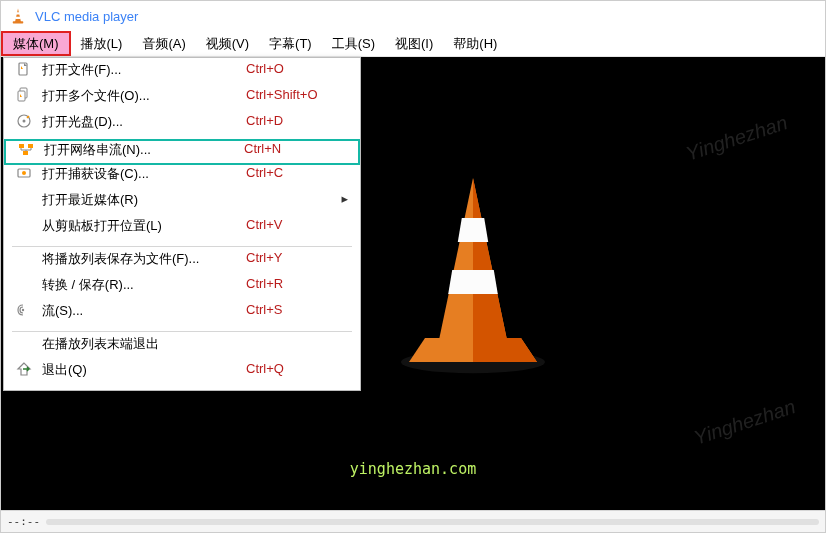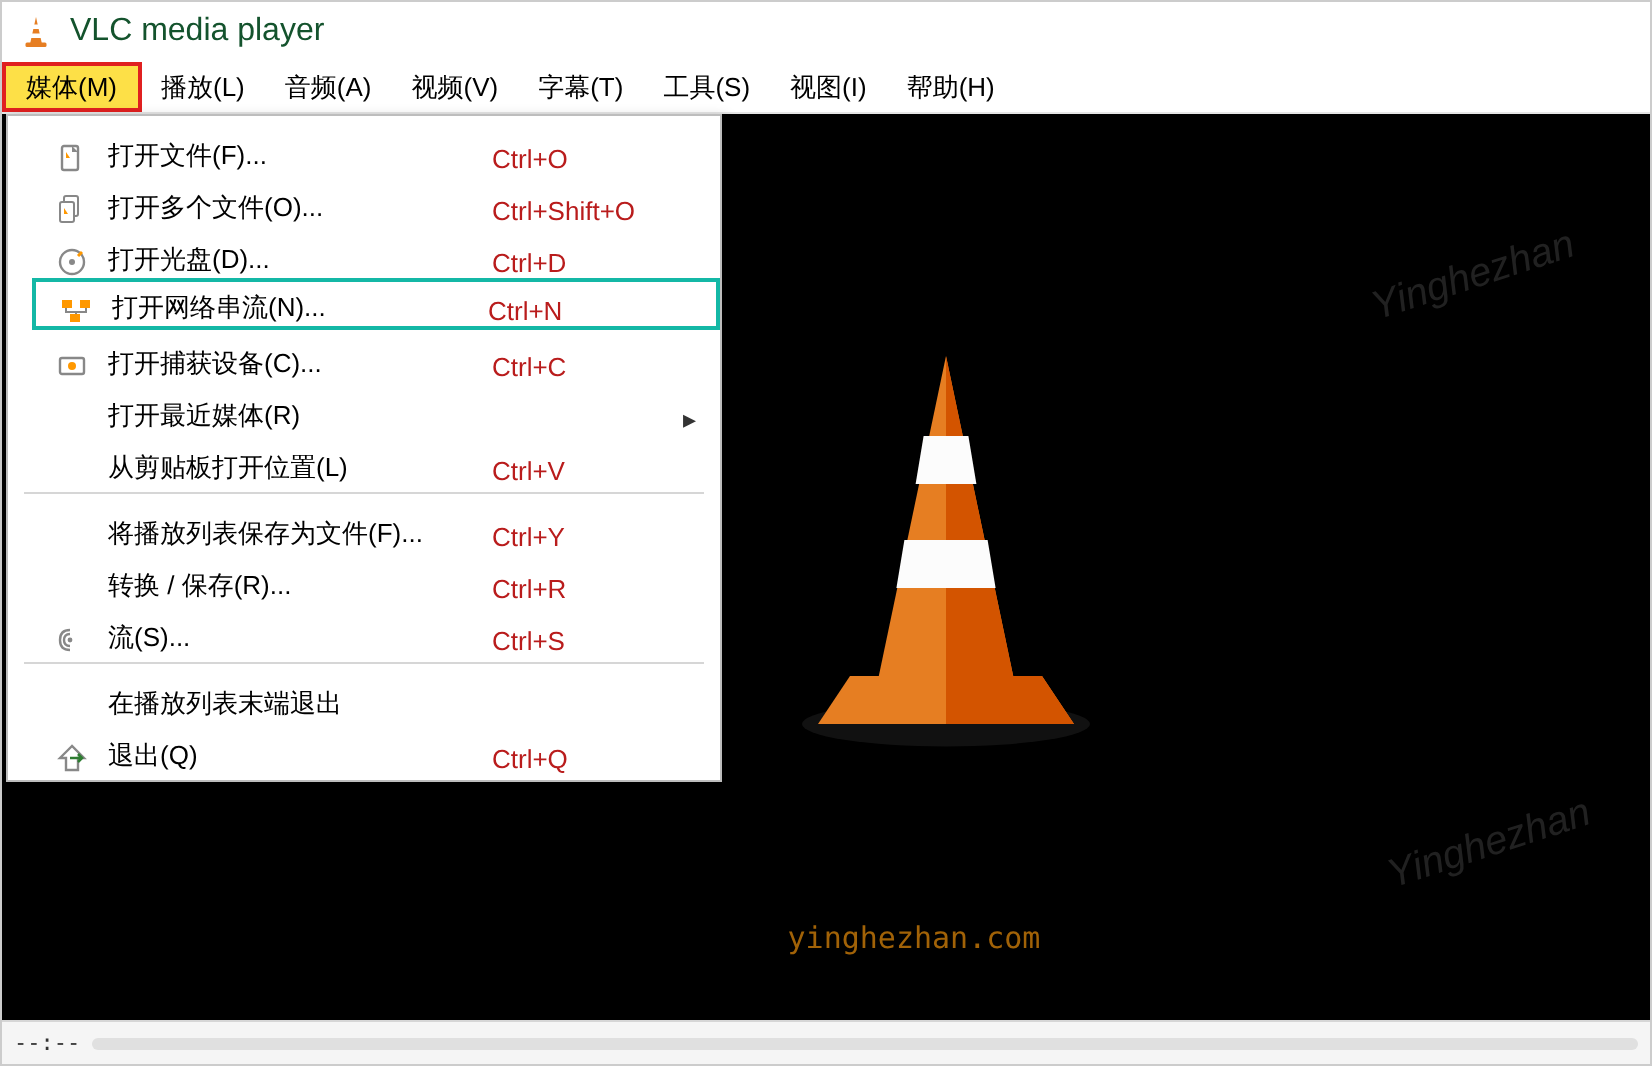--- a/index.html
+++ b/index.html
@@ -1,31 +1,31 @@
 <!DOCTYPE html>
 <html><head>
 <meta charset="utf-8">
 <style>
 * { margin: 0; padding: 0; box-sizing: border-box; font-family: "Microsoft YaHei", "Segoe UI", Arial, sans-serif; }
 body { width: 826px; height: 533px; overflow: hidden; background: #fff; }
 .window { width: 826px; height: 533px; border: 1px solid #ccc; display: flex; flex-direction: column; position: relative; }
 .titlebar { height: 30px; display: flex; align-items: center; padding: 0 8px; background: #fff; }
 .titlebar .cone { width: 18px; height: 18px; margin-right: 8px; }
-.titlebar .title { font-size: 16px; color: #14532d; }
+.titlebar .title { font-size: 13px; color: #3b82f6; }
 .menubar { height: 26px; display: flex; align-items: stretch; background: #fff; border-bottom: 1px solid #e6e6e6; }
 .menubar .menu-item { padding: 0 10px; font-size: 13px; display: flex; align-items: center; cursor: default; }
-.menubar .menu-item.active { border: 2px solid #e02020; background: #fde047; }
+.menubar .menu-item.active { border: 2px solid #e02020; background: #f9a8d4; }
 .content-area { flex: 1; background: #000; position: relative; display: flex; align-items: center; justify-content: center; }
 .cone-large { width: 160px; height: 210px; margin-left: 120px; margin-top: -20px; }
 .watermark-tl, .watermark-br { position: absolute; color: #4a4a4a; font-size: 20px; font-style: italic; opacity: 0.45; }
 .watermark-tl { top: 70px; right: 36px; transform: rotate(-18deg); }
 .watermark-br { bottom: 76px; right: 28px; transform: rotate(-18deg); }
-.watermark-center { position: absolute; bottom: 32px; left: 50%; transform: translateX(-50%); color: #a16207; font-size: 15px; font-family: monospace; margin-left: 44px; }
+.watermark-center { position: absolute; bottom: 32px; left: 50%; transform: translateX(-50%); color: #bef264; font-size: 15px; font-family: monospace; }
 .dropdown { position: absolute; top: 56px; left: 2px; width: 358px; background: #fff; border: 1px solid #bdbdbd; box-shadow: 2px 2px 6px rgba(0,0,0,.25); z-index: 10; padding: 3px 0; }
-.dropdown .row { height: 26px; display: flex; align-items: flex-end; padding: 0 12px 0 8px; font-size: 13px; margin-left: 12px; }
+.dropdown .row { height: 26px; display: flex; align-items: flex-start; padding: 0 12px 0 8px; font-size: 13px; }
 .dropdown .row.highlighted { border: 2px solid #14b8a6; }
 .dropdown .icon-cell { width: 24px; display: flex; align-items: center; justify-content: center; }
 .dropdown .label { flex: 1; padding-left: 6px; }
 .dropdown .shortcut { color: #b91c1c; min-width: 90px; text-align: left; }
 .dropdown .submenu-arrow { width: 12px; text-align: right; color: #333; }
 .dropdown .sep { height: 1px; background: #d6d6d6; margin: 3px 8px; }
 .bottombar { height: 22px; background: #f5f5f5; border-top: 1px solid #d6d6d6; display: flex; align-items: center; padding: 0 6px; gap: 6px; }
 .bottombar .time { font-size: 11px; color: #333; font-family: monospace; }
 .bottombar .track { flex: 1; height: 6px; background: #e0e0e0; border-radius: 3px; }
 svg { display: block; }

